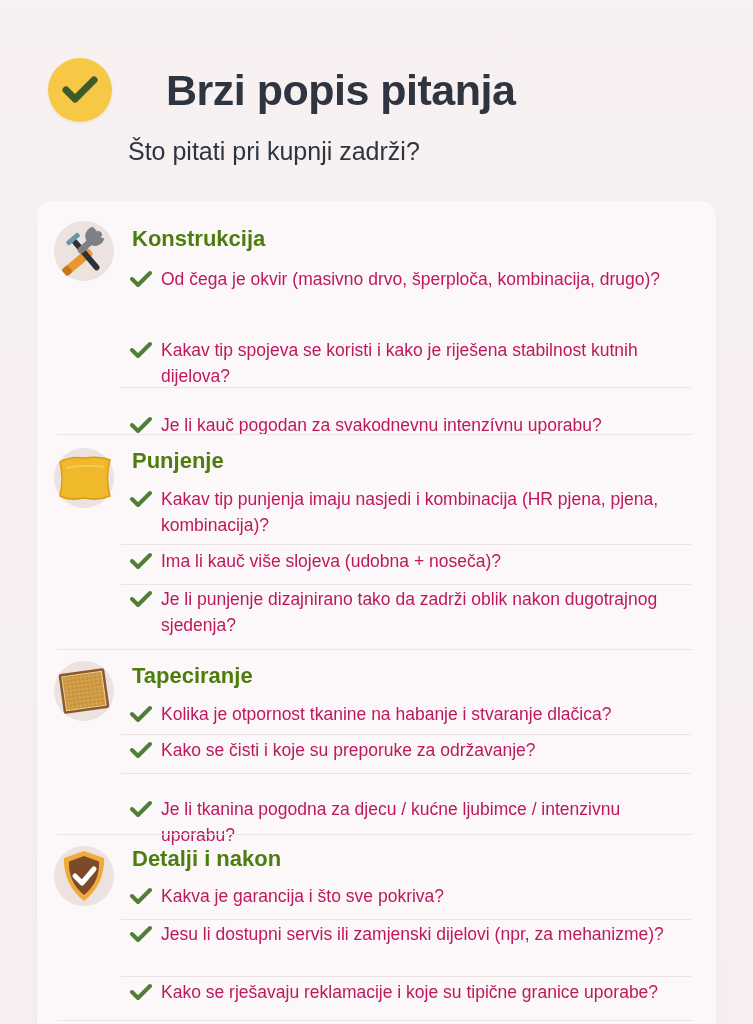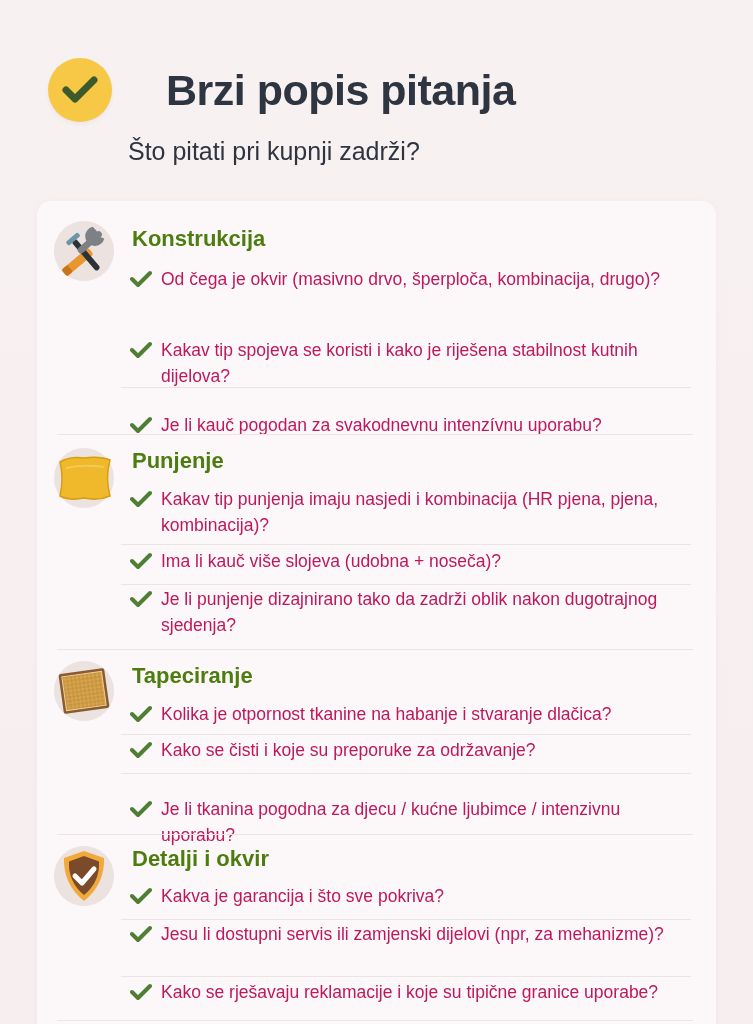--- a/index.html
+++ b/index.html
@@ -248,21 +248,21 @@
     <div class="section-sep" style="top:633px;"></div>
 
     <div class="section" style="top:635px;">
       <div class="section-icon" style="top:10px;">
         <svg width="50" height="56" viewBox="0 0 50 56">
           <path d="M25 3 L45 10 Q46 36 25 53 Q4 36 5 10 Z" fill="#f2a93b"></path>
           <path d="M25 8 L40 13.5 Q41 34 25 47 Q9 34 10 13.5 Z" fill="#7b4a2b"></path>
           <path d="M16 28 L23 35 L35 21" fill="none" stroke="#ffffff" stroke-width="5" stroke-linecap="round" stroke-linejoin="round"></path>
         </svg>
       </div>
-      <div class="section-title" style="top:12px;">Detalji i okvir</div>
+      <div class="section-title" style="top:12px;">Detalji i nakon</div>
 
       <div class="item" style="top:47px;">
         <svg class="check" viewBox="0 0 22 18">
             <path d="M2 9 L8 15 L20 3" fill="none" stroke="#4f7f34" stroke-width="4" stroke-linecap="round" stroke-linejoin="round"></path>
           </svg>
         <span>Kakva je garancija i što sve pokriva?</span>
       </div>
       <div class="sep" style="top:83px;"></div>
       <div class="item" style="top:85px;">
         <svg class="check" viewBox="0 0 22 18">

